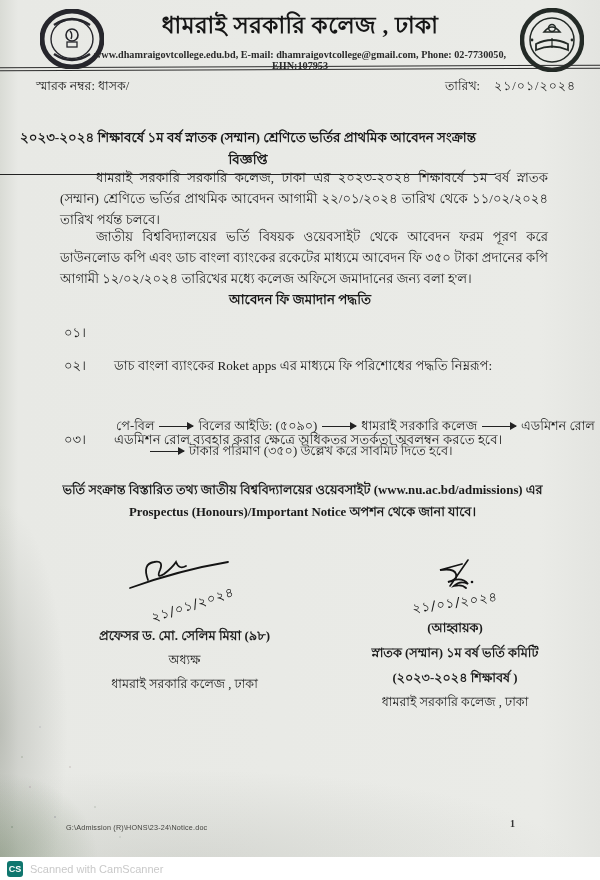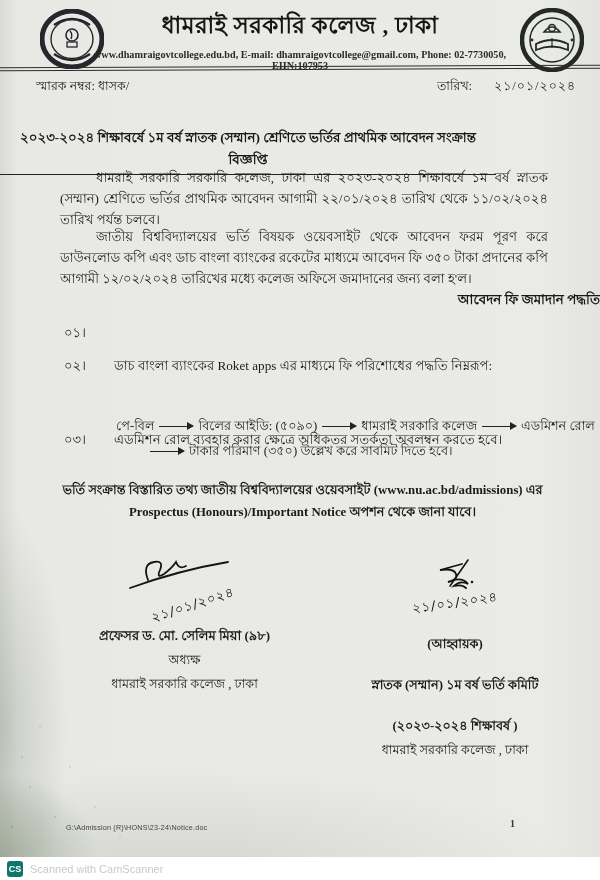--- a/index.html
+++ b/index.html
@@ -44,32 +44,32 @@
   .contact-line {
     font-size:10.2px; font-weight:bold; color:#2a2a2a; margin-top:3px;
     font-family:"Liberation Serif", serif;
   }
   .rule-double {
     position:absolute; left:0; top:66px; width:600px; height:4px;
     border-top:1.6px solid #2b2b2b; border-bottom:1.2px solid #2b2b2b;
     transform:rotate(-.25deg);
   }
   .memo-row { position:absolute; left:36px; top:77px; width:540px; font-size:12.5px; display:flex; justify-content:space-between; }
-  .memo-right { display:flex; gap:22px; }
+  .memo-right { display:flex; gap:14px; }
   .memo-date { letter-spacing:1px; }
   
   .title-wrap { position:absolute; left:0; top:128px; width:496px; text-align:center; }
   .title {
     display:inline-block; font-size:13.4px; font-weight:bold; color:#191919;
     border-bottom:1.3px solid #222; padding-bottom:2px;
   }
   .para { position:absolute; left:60px; width:488px; font-size:13.2px; line-height:1.58; text-align:justify; text-indent:36px; color:#1c1c1c; }
   .para-1 { top:168px; }
   .para-2 { top:227px; }
-  .sec-head { position:absolute; left:0; top:290px; width:600px; text-align:right; font-size:13.4px; font-weight:bold; color:#191919; }
+  .sec-head { position:absolute; left:0; top:290px; width:600px; text-align:center; font-size:13.4px; font-weight:bold; color:#191919; }
   .list-item { position:absolute; left:64px; width:484px; display:flex; font-size:13.2px; color:#1c1c1c;align-items:center; }
   .li-no { width:50px; flex:none; }
   .item-1 { top:323px; }
   .item-2 { top:356px; }
   .item-3 { top:430px; }
   
   .flow { position:absolute; left:116px; top:384px; width:440px; font-size:12.8px; color:#1b1b1b; }
   .flow-line { display:flex; align-items:center; gap:5px; white-space:nowrap;margin-top:32px; }
   .flow-line2 { margin-top:4px; margin-left:34px; }
   .arr { position:relative; width:34px; height:1.6px; background:#222; flex:none; display:inline-block; }
@@ -84,21 +84,21 @@
   .sig-right { left:330px; top:556px; width:250px; }
   .sig svg { display:block; margin:0 auto; }
   .hand-date {
     font-family:"DejaVu Sans", sans-serif; font-size:13px; color:#111;
     display:inline-block; letter-spacing:1px;
   }
   .hand-date-left { transform:rotate(-18deg) skewX(-6deg); margin-top:-14px; margin-left:18px; }
   .hand-date-right { transform:rotate(-8deg) skewX(-4deg); margin-top:-4px; }
   .sig-name { font-weight:bold; margin-top:10px; font-size:13px; }
   .sig-line { margin-top:4px; }
-  .sig-line-b { font-weight:bold; margin-top:20px; font-size:12.8px; }
+  .sig-line-b { font-weight:bold; margin-top:4px; font-size:12.8px; }
   
   .file-path { position:absolute; left:66px; top:823px; font-size:7.2px; color:#42423e; font-family:"Liberation Sans", sans-serif; letter-spacing:.2px; }
   .page-num { position:absolute; left:510px; top:818px; font-size:10px; font-weight:bold; color:#333; }
   
   .cs-bar { position:absolute; left:0; top:857px; width:600px; height:23px; background:#ffffff; display:flex; align-items:center; padding-left:7px; gap:7px; }
   .cs-badge {
     width:16px; height:16px; border-radius:3px; background:#0f766e;
     color:#fff; font-family:"Liberation Sans", sans-serif; font-weight:bold; font-size:9px;
     display:flex; align-items:center; justify-content:center;
   }

